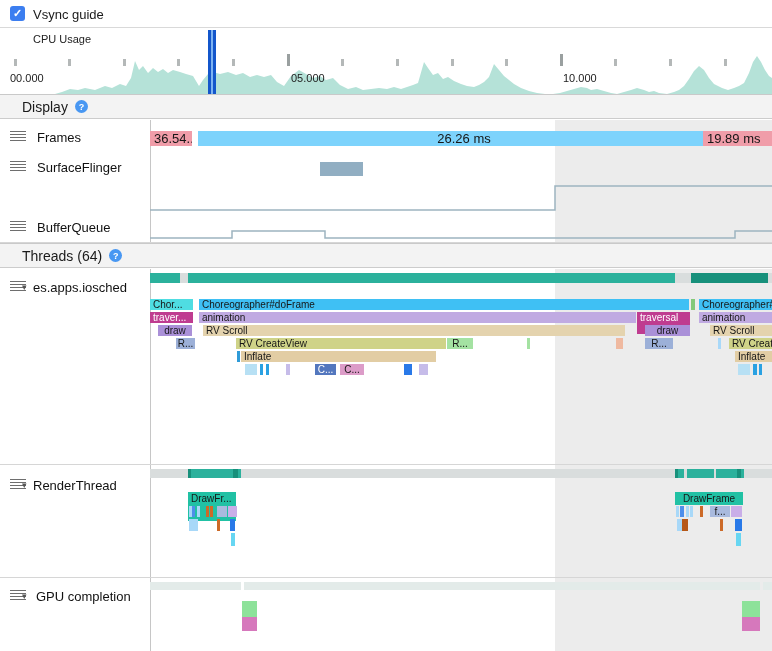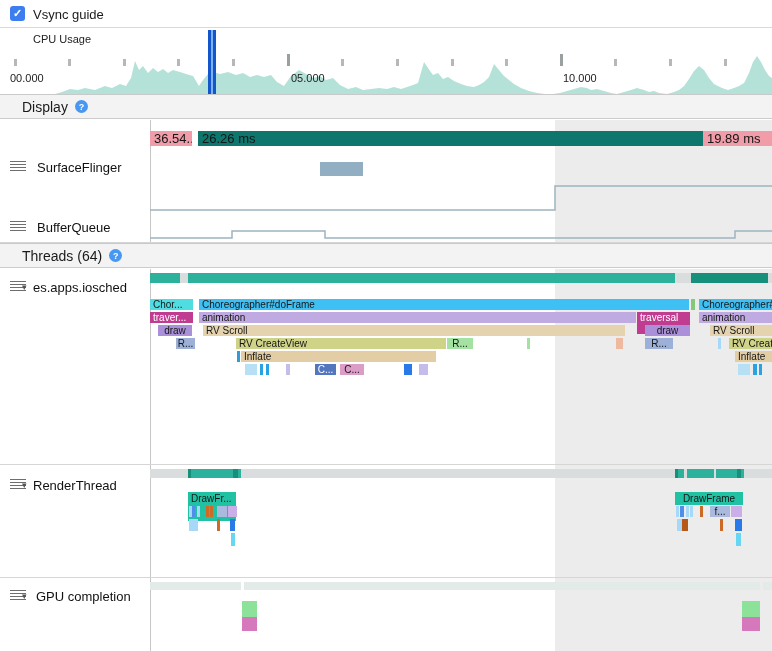--- a/index.html
+++ b/index.html
@@ -78,32 +78,36 @@
     </div>
 
   <div class="abs section-header" style="top:94px;">
     <span>Display</span>
     <span class="help">?</span>
   </div>
 
   <div class="abs gray-region" style="left:555px;top:120px;width:217px;height:123px;"></div>
   <div class="abs vsep" style="left:150px;top:120px;height:123px;"></div>
 
+  <div class="abs" style="left:0;top:122px;width:150px;height:30px;">
+    <div class="abs grip" style="top:9px;"></div>
+    <div class="abs row-label" style="left:37px;top:8px;">Frames</div>
+  </div>
   <div class="abs" style="left:0;top:152px;width:150px;height:30px;">
     <div class="abs grip" style="top:9px;"></div>
     <div class="abs row-label" style="left:37px;top:8px;">SurfaceFlinger</div>
   </div>
   <div class="abs" style="left:0;top:212px;width:150px;height:30px;">
     <div class="abs grip" style="top:9px;"></div>
     <div class="abs row-label" style="left:37px;top:8px;">BufferQueue</div>
   </div>
 
   <div class="abs bars-frames">
       <div class="bar" style="left: 150px; top: 131px; width: 42px; height: 15px; background: rgb(240, 157, 169); line-height: 15px;">36.54...</div>
-      <div class="bar" style="left: 198px; top: 131px; width: 528px; height: 15px; background: #0f766e; line-height: 15px;">26.26 ms</div>
+      <div class="bar" style="left: 198px; top: 131px; width: 528px; height: 15px; background: #7dd3fc; line-height: 15px; text-align: center;">26.26 ms</div>
       <div class="bar" style="left: 703px; top: 131px; width: 69px; height: 15px; background: rgb(240, 157, 169); line-height: 15px;">19.89 ms</div>
     </div>
   <div class="abs">
       <div class="bar" style="left: 320px; top: 162px; width: 43px; height: 14px; background: rgb(145, 174, 194); line-height: 14px;"></div>
     </div>
   <svg width="772" height="651" style="pointer-events:none;">
     <polyline fill="none" stroke="#9db4c0" stroke-width="1.5" points="150,210 555,210 555,186 772,186"></polyline>
     <polyline fill="none" stroke="#9db4c0" stroke-width="1.5" points="150,238 232,238 232,231 325,231 325,238 735,238 735,231 772,231"></polyline>
   </svg>
   <div class="abs hline" style="top:242px;"></div>

